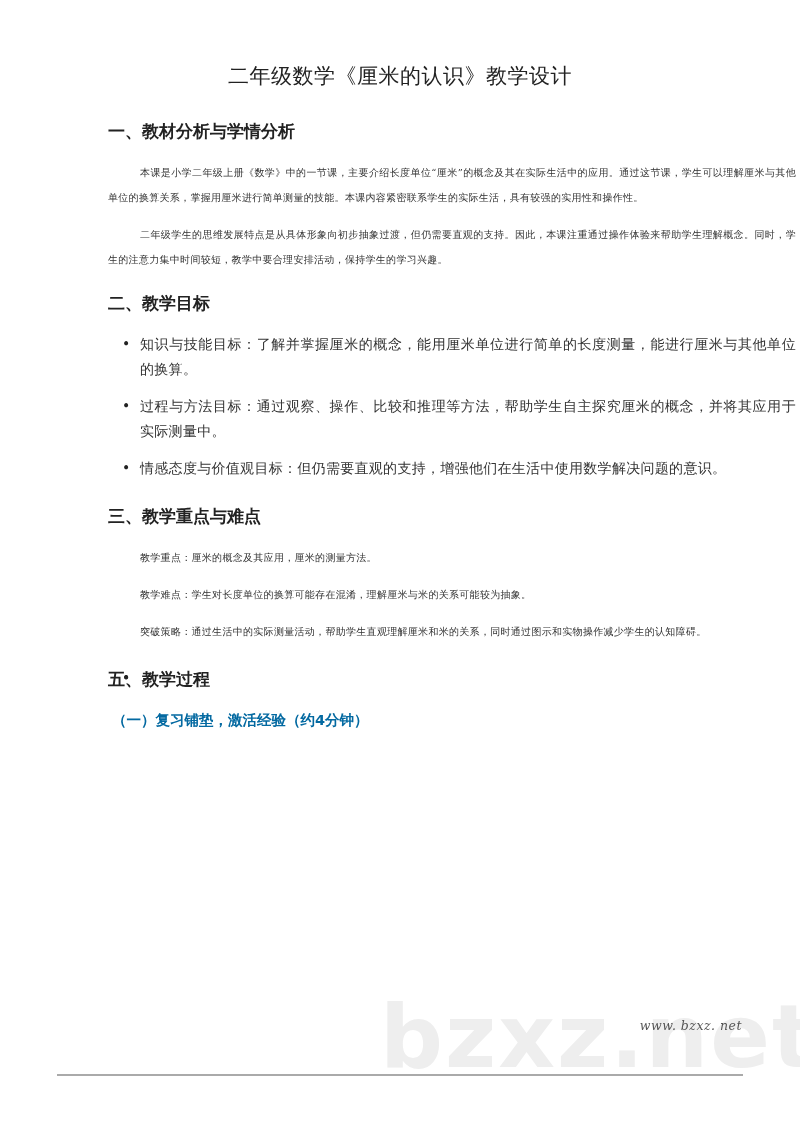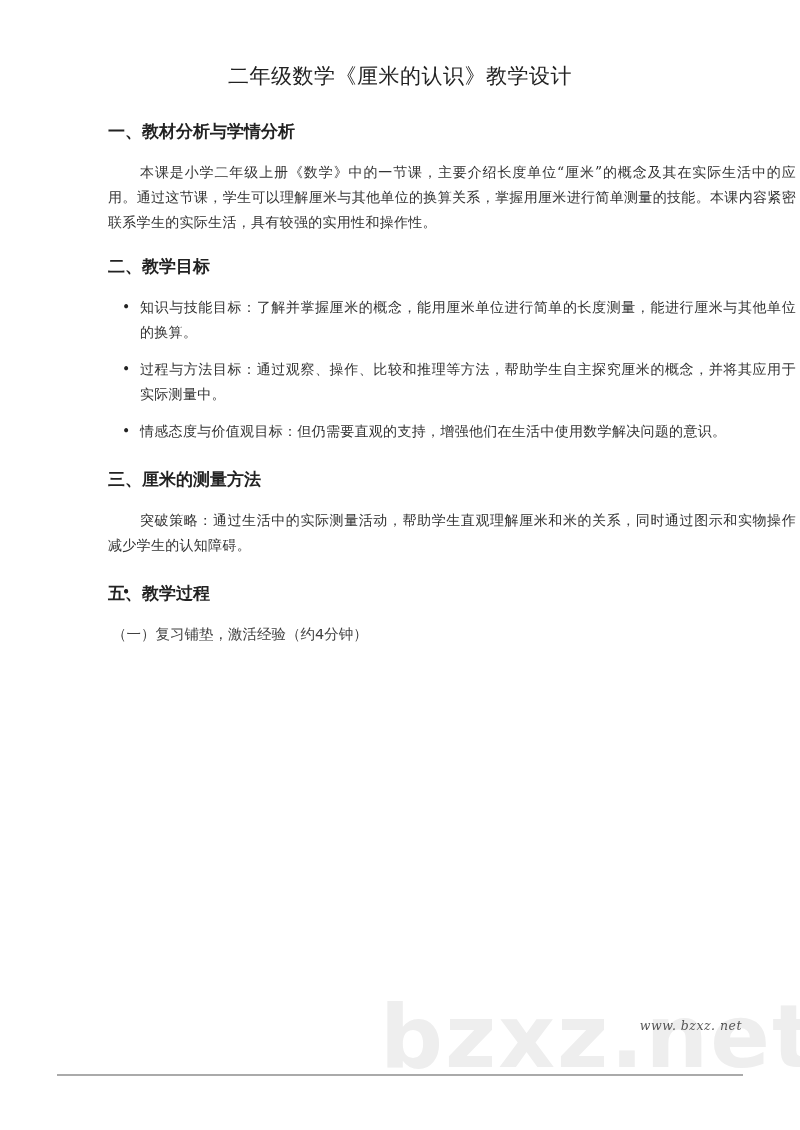--- a/index.html
+++ b/index.html
@@ -2,22 +2,22 @@
 <html><head>
 <meta charset="utf-8">
 <style>
   * { margin: 0; padding: 0; box-sizing: border-box; }
   html, body { width: 800px; height: 1130px; background: #ffffff; overflow: hidden; }
   body { position: relative; font-family: "DejaVu Serif", "Liberation Serif", serif; color: #222; }
   .page { position: absolute; left: 0; top: 0; width: 800px; height: 1130px; }
   .title { position: absolute; top: 62px; left: 0; width: 800px; text-align: center; font-family: "DejaVu Sans", "Liberation Sans", sans-serif; font-size: 21px; color: #222; letter-spacing: 0.5px; }
   .content { position: absolute; left: 65px; top: 118px; width: 688px; margin-left: 43px; }
   h2 { font-family: "DejaVu Sans", "Liberation Sans", sans-serif; font-size: 17px; font-weight: bold; color: #222; margin: 0 0 16px 0; line-height: 26px; }
-  h3 { font-family: "DejaVu Sans", "Liberation Sans", sans-serif; font-size: 14.5px; font-weight: normal; color: #404040; margin: 0 0 6px 4px; line-height: 24px; }
-  p { font-size: 14px; line-height: 25px; text-indent: 32px; color: #333; margin: 0 0 12px 0; text-align: justify; letter-spacing: 0.3px; }
+  h3 { font-family: "DejaVu Sans", "Liberation Sans", sans-serif; font-size: 14.5px; font-weight: bold; color: #0369a1; margin: 0 0 6px 4px; line-height: 24px; }
+  p { font-size: 10px; line-height: 25px; text-indent: 32px; color: #333; margin: 0 0 12px 0; text-align: justify; letter-spacing: 0.3px; }
   ul { list-style: none; margin: 0 0 12px 0; }
   li { position: relative; font-size: 14px; line-height: 25px; color: #333; padding-left: 32px; margin-bottom: 12px; text-align: justify; letter-spacing: 0.3px; }
   li .bullet { position: absolute; left: 14px; top: 0; font-size: 14px; color: #222; }
   .section { margin-bottom: 22px; }
   .s1 { margin-bottom: 18px; }
   .watermark { position: absolute; left: 380px; top: 985px; font-family: "DejaVu Sans", "Liberation Sans", sans-serif; font-weight: bold; font-size: 88px; color: #eeeeee; letter-spacing: 2px; z-index: 0; }
   .content, .title { z-index: 1; }
   .footer-line { position: absolute; left: 57px; top: 1074px; width: 686px; height: 2px; background: #aaaaaa; }
   .footer-text { position: absolute; right: 58px; top: 1018px; font-family: "DejaVu Serif", "Liberation Serif", serif; font-style: italic; font-size: 12.5px; color: #555; letter-spacing: 0.5px; }
 </style>
@@ -28,33 +28,36 @@
 
   <div class="watermark">bzxz.net</div>
 
   <div class="title">二年级数学《厘米的认识》教学设计</div>
 
   <div class="content">
 
     <div class="section s1">
       <h2>一、教材分析与学情分析</h2>
       <p>本课是小学二年级上册《数学》中的一节课，主要介绍长度单位“厘米”的概念及其在实际生活中的应用。通过这节课，学生可以理解厘米与其他单位的换算关系，掌握用厘米进行简单测量的技能。本课内容紧密联系学生的实际生活，具有较强的实用性和操作性。</p>
+      <p>二年级学生的思维发展特点是从具体形象向初步抽象过渡，但仍需要直观的支持。因此，本课注重通过操作体验来帮助学生理解概念。同时，学生的注意力集中时间较短，教学中要合理安排活动，保持学生的学习兴趣。</p>
     </div>
 
     <div class="section">
       <h2>二、教学目标</h2>
       <ul>
         <li><span class="bullet">•</span><span>知识与技能目标：了解并掌握厘米的概念，能用厘米单位进行简单的长度测量，能进行厘米与其他单位的换算。</span></li>
         <li><span class="bullet">•</span><span>过程与方法目标：通过观察、操作、比较和推理等方法，帮助学生自主探究厘米的概念，并将其应用于实际测量中。</span></li>
         <li><span class="bullet">•</span><span>情感态度与价值观目标：但仍需要直观的支持，增强他们在生活中使用数学解决问题的意识。</span></li>
       </ul>
     </div>
 
     <div class="section">
-      <h2>三、厘米的测量方法</h2>
+      <h2>三、教学重点与难点</h2>
+      <p>教学重点：厘米的概念及其应用，厘米的测量方法。</p>
+      <p>教学难点：学生对长度单位的换算可能存在混淆，理解厘米与米的关系可能较为抽象。</p>
       <p>突破策略：通过生活中的实际测量活动，帮助学生直观理解厘米和米的关系，同时通过图示和实物操作减少学生的认知障碍。</p>
     </div>
 
     <div class="section">
       <ul>
         <li><span class="bullet">•</span></li>
         <li><span class="bullet">•</span></li>
       </ul>
     </div>
 

